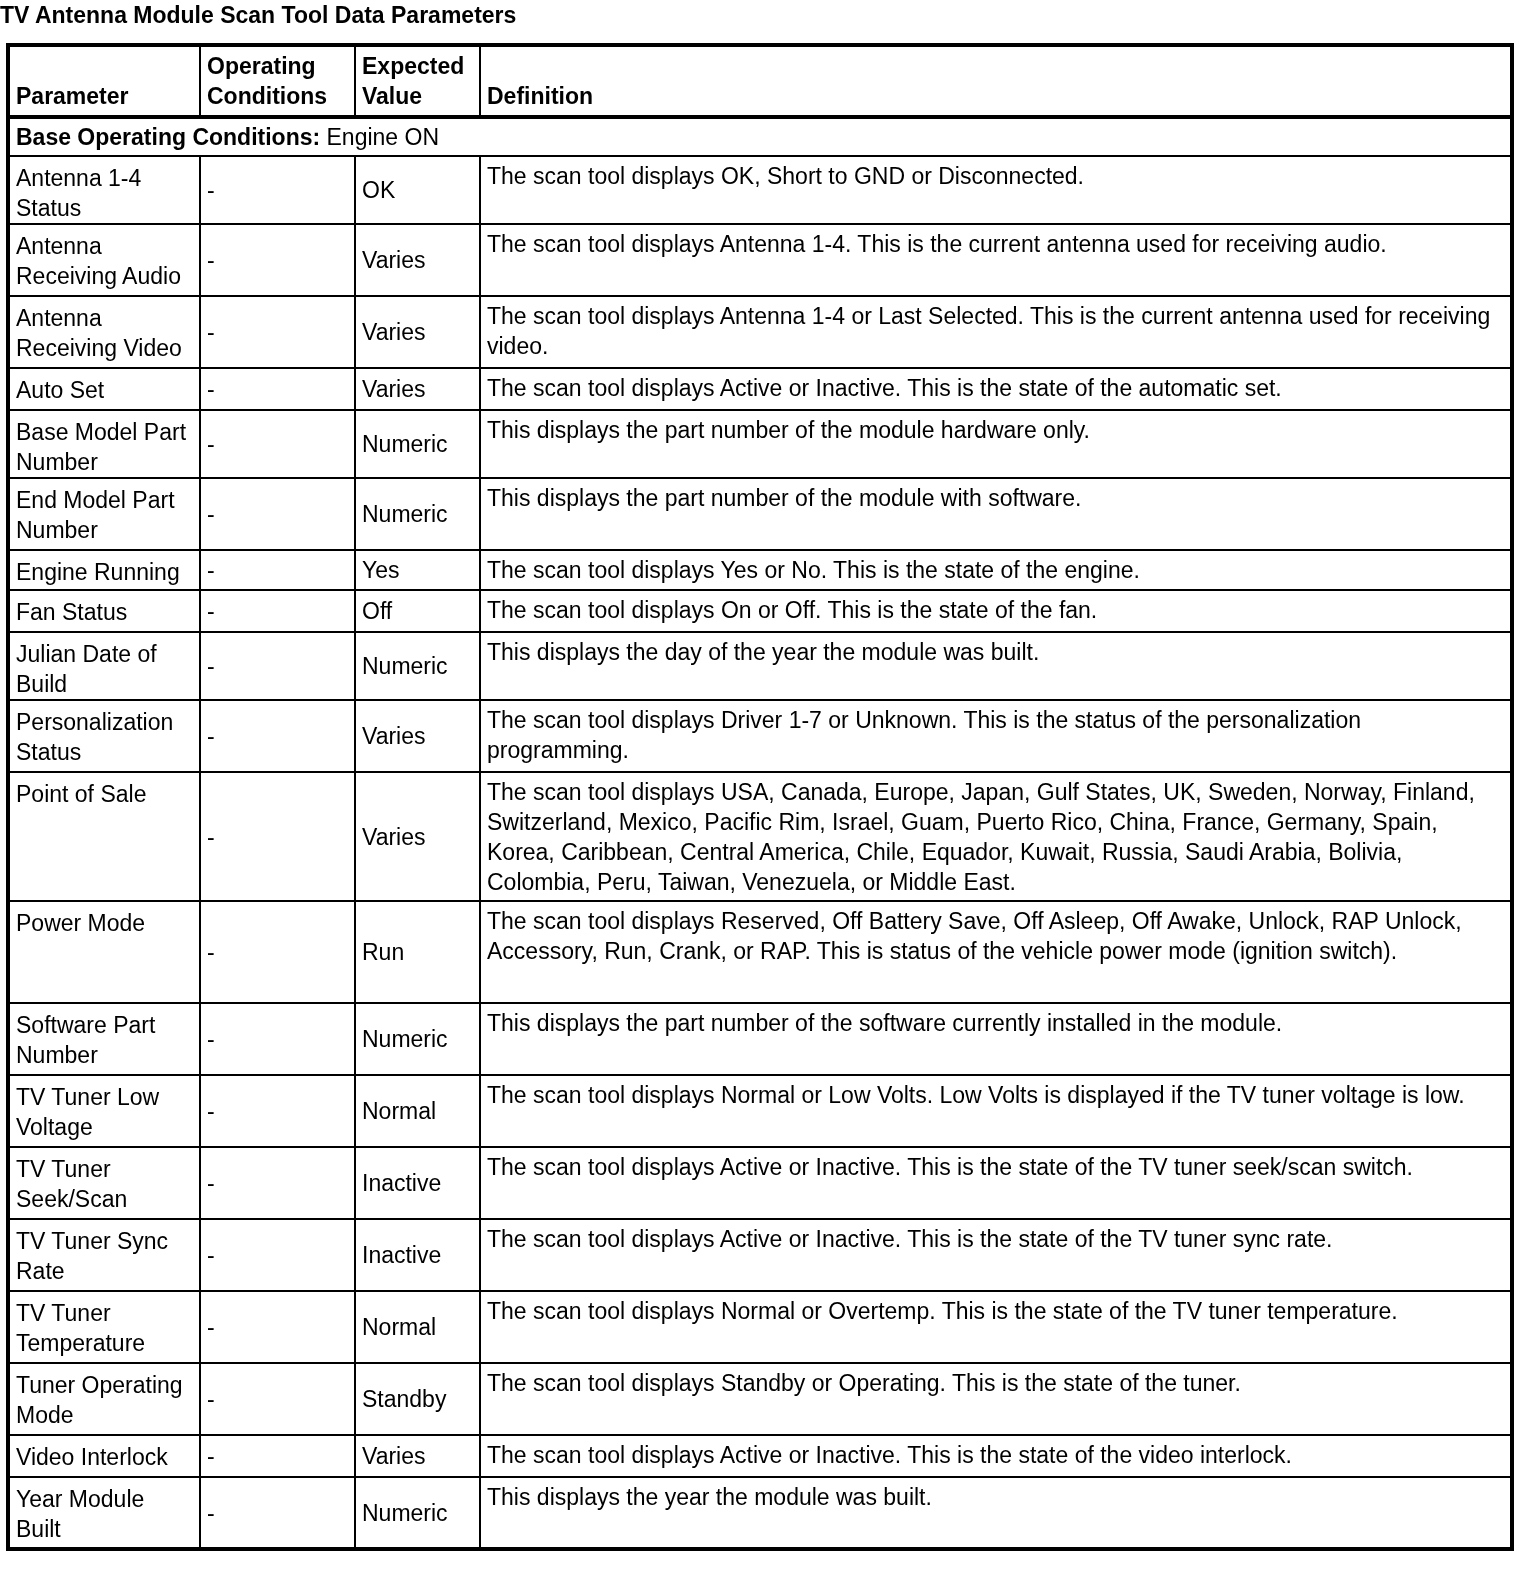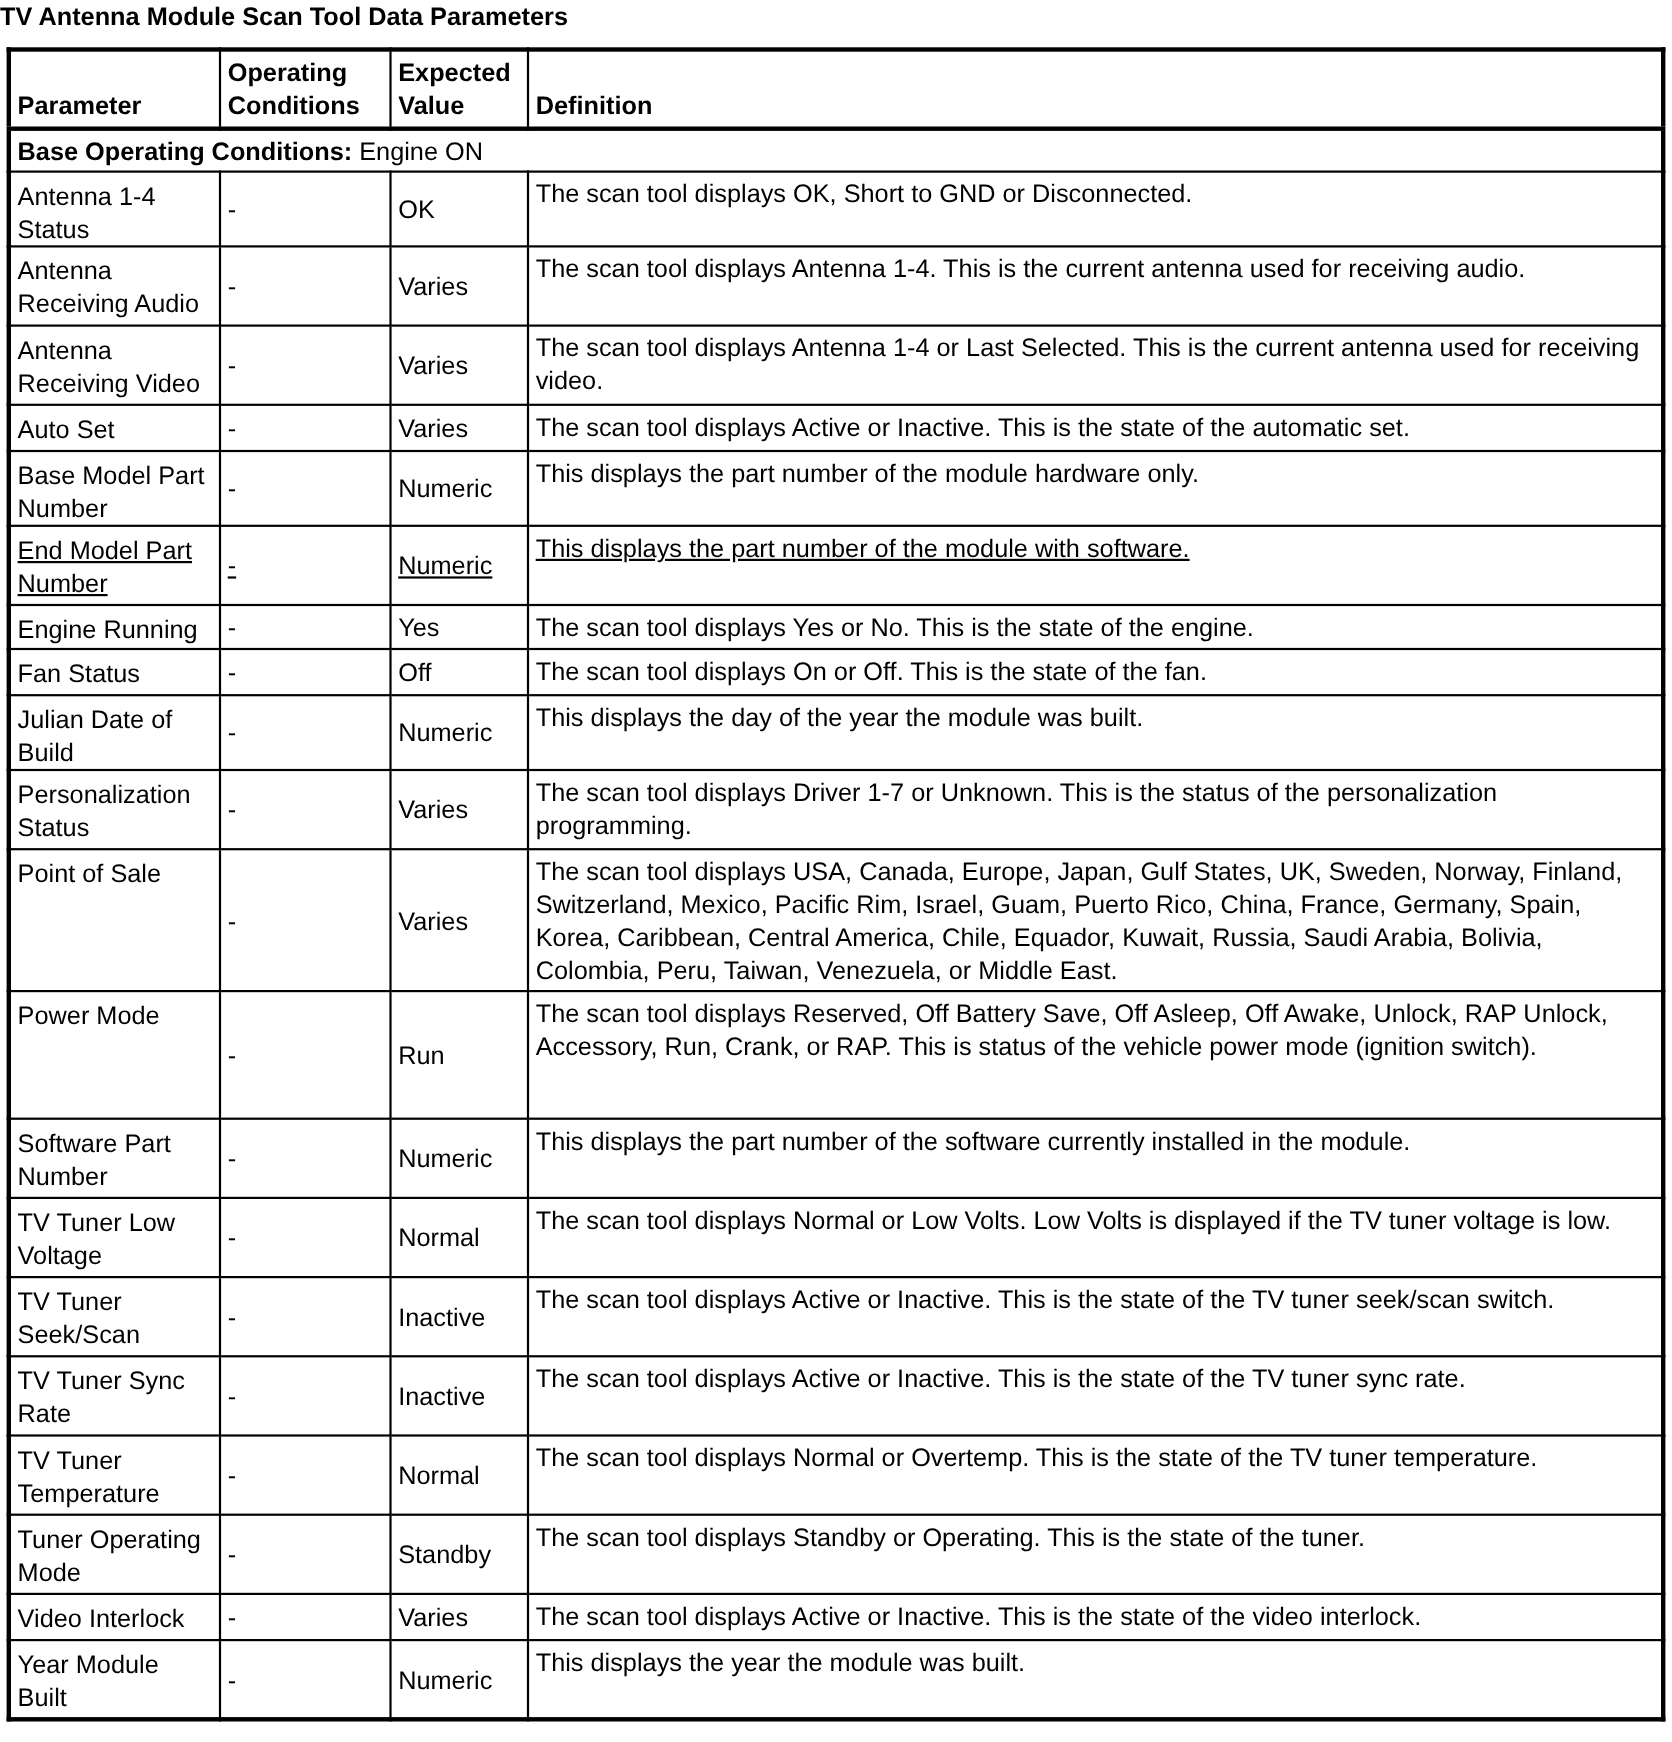--- a/index.html
+++ b/index.html
@@ -64,21 +64,21 @@
         <td class="cond">-</td>
         <td class="exp">Varies</td>
         <td class="def">The scan tool displays Active or Inactive. This is the state of the automatic set.</td>
       </tr>
       <tr style="height: 56px; margin-top: 48px;">
         <td class="param">Base Model Part Number</td>
         <td class="cond">-</td>
         <td class="exp">Numeric</td>
         <td class="def">This displays the part number of the module hardware only.</td>
       </tr>
-      <tr style="height: 72px; text-decoration: underline;">
+      <tr style="height: 72px;">
         <td class="param">End Model Part Number</td>
         <td class="cond">-</td>
         <td class="exp">Numeric</td>
         <td class="def">This displays the part number of the module with software.</td>
       </tr>
       <tr style="height: 40px;">
         <td class="param">Engine Running</td>
         <td class="cond">-</td>
         <td class="exp">Yes</td>
         <td class="def">The scan tool displays Yes or No. This is the state of the engine.</td>
@@ -100,21 +100,21 @@
         <td class="cond">-</td>
         <td class="exp">Varies</td>
         <td class="def">The scan tool displays Driver 1-7 or Unknown. This is the status of the personalization programming.</td>
       </tr>
       <tr style="height: 129px;">
         <td class="param">Point of Sale</td>
         <td class="cond">-</td>
         <td class="exp">Varies</td>
         <td class="def">The scan tool displays USA, Canada, Europe, Japan, Gulf States, UK, Sweden, Norway, Finland, Switzerland, Mexico, Pacific Rim, Israel, Guam, Puerto Rico, China, France, Germany, Spain, Korea, Caribbean, Central America, Chile, Equador, Kuwait, Russia, Saudi Arabia, Bolivia, Colombia, Peru, Taiwan, Venezuela, or Middle East.</td>
       </tr>
-      <tr style="height: 116px;">
+      <tr style="height: 102px;">
         <td class="param">Power Mode</td>
         <td class="cond">-</td>
         <td class="exp">Run</td>
         <td class="def">The scan tool displays Reserved, Off Battery Save, Off Asleep, Off Awake, Unlock, RAP Unlock, Accessory, Run, Crank, or RAP. This is status of the vehicle power mode (ignition switch).</td>
       </tr>
       <tr style="height: 72px;">
         <td class="param">Software Part Number</td>
         <td class="cond">-</td>
         <td class="exp">Numeric</td>
         <td class="def">This displays the part number of the software currently installed in the module.</td>

